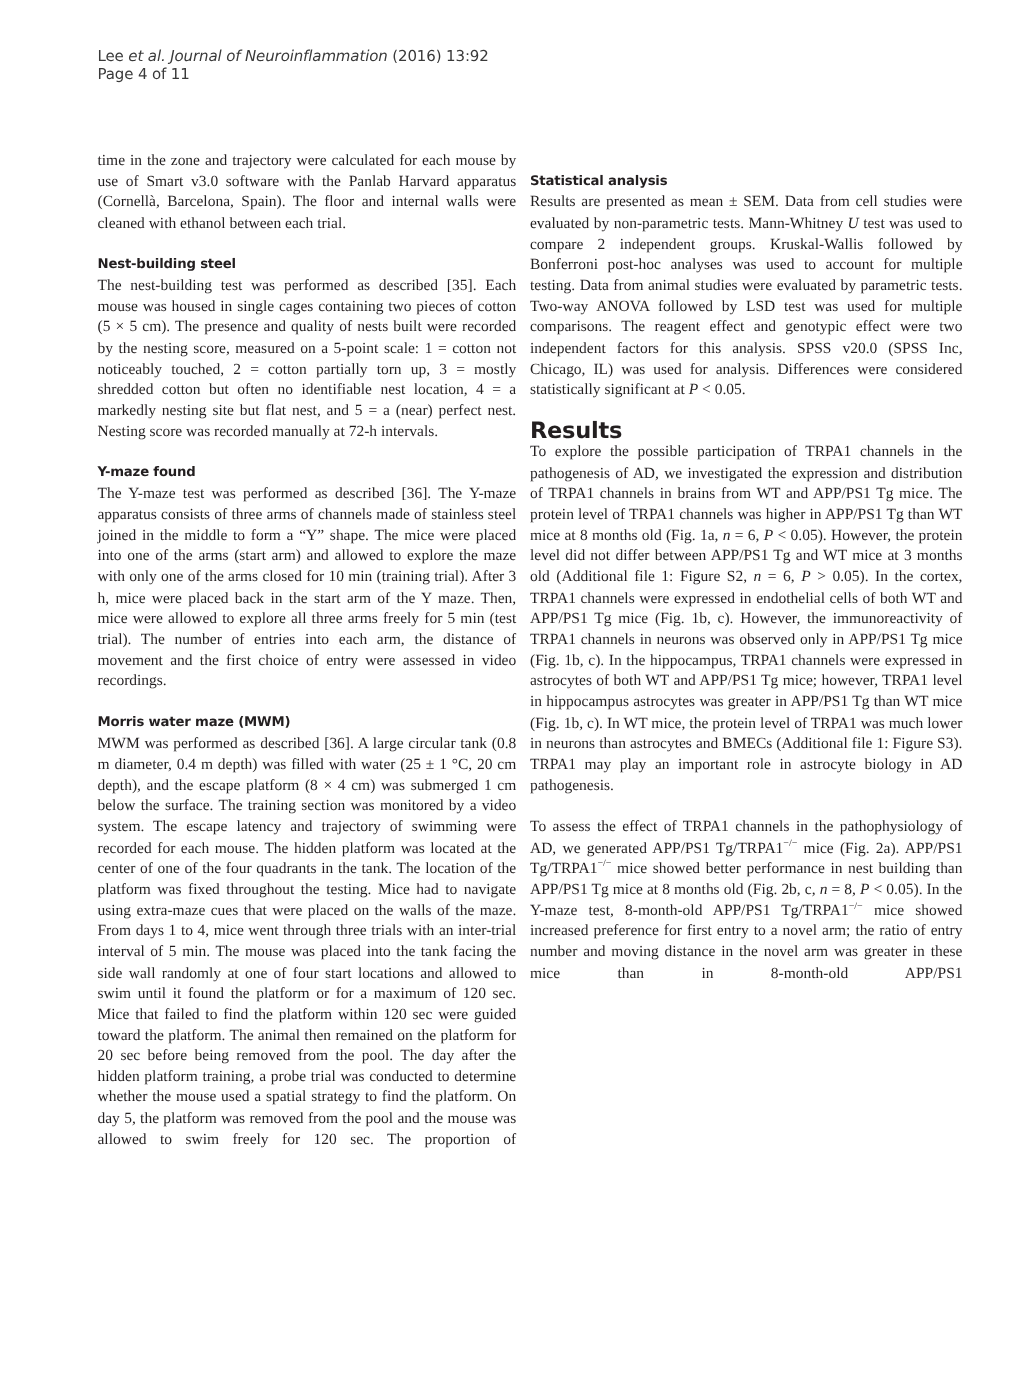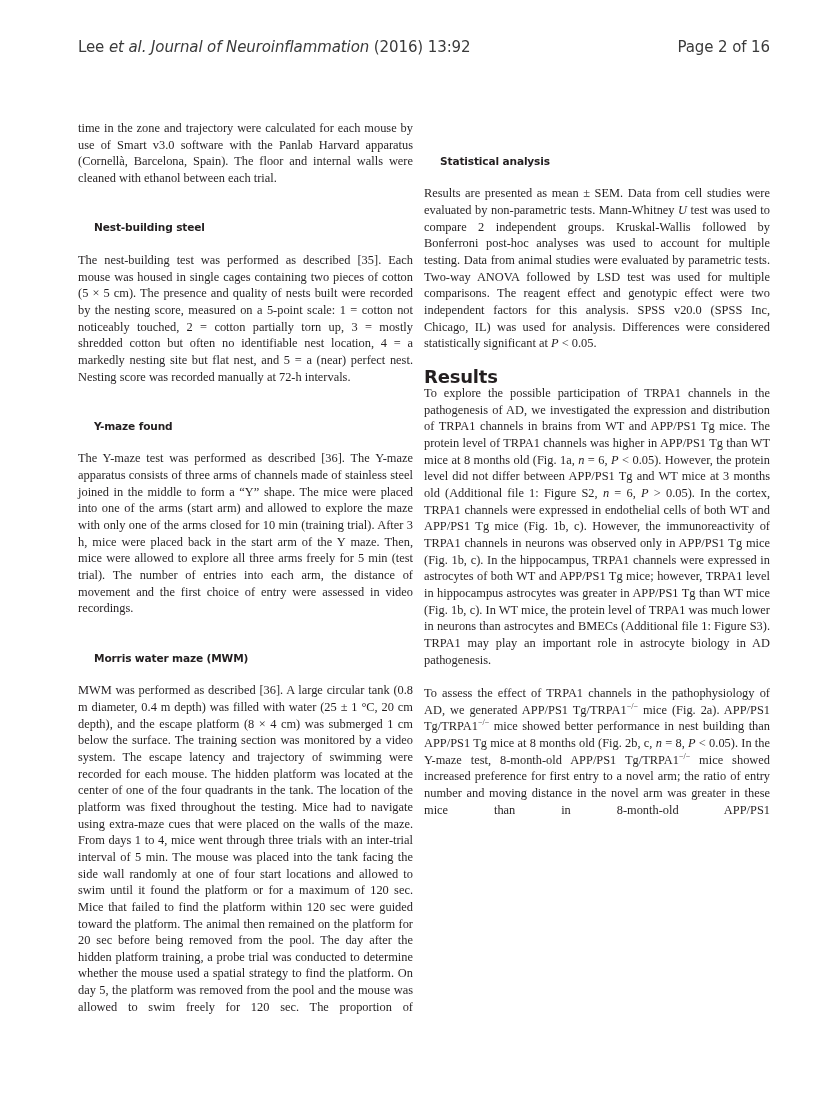--- a/index.html
+++ b/index.html
@@ -4,37 +4,37 @@
 <style>
   html, body { margin: 0; padding: 0; background: #ffffff; }
   body {
     width: 827px; height: 1099px; position: relative; overflow: hidden;
     font-family: "Liberation Serif", "DejaVu Serif", serif;
     color: #231f20;
   }
   .running-head {
     position: absolute; top: 38px; left: 78px; right: 57px;
     font-family: "DejaVu Sans", "Liberation Sans", sans-serif;
-    font-size: 15px; color: #3a3a3a; letter-spacing: -0.1px;
-    display: flex; justify-content: space-between;
+    font-size: 12px; color: #3a3a3a; letter-spacing: -0.1px;
+    display: flex; justify-content: space-between; flex-direction: column;
   }
   .running-head .journal { font-style: italic; }
   .col {
     position: absolute; top: 120px;
     font-size: 12.4px; line-height: 16.65px;
     text-align: justify; hyphens: manual;
   }
   .col.left { left: 78px; width: 335px; }
   .col.right { left: 424px; width: 346px; }
   .col p { margin: 0; }
   .gap { height: 16.65px; }
   h3.sec {
     font-family: "DejaVu Sans", "Liberation Sans", sans-serif;
     font-weight: bold; font-size: 10.6px; line-height: 16.65px;
-    margin: 16px; letter-spacing: -0.15px; color: #231f20;
+    margin: 0; letter-spacing: -0.15px; color: #231f20;
   }
   h2.major {
     font-family: "DejaVu Sans", "Liberation Sans", sans-serif;
     font-weight: bold; font-size: 18px; line-height: 16.65px;
     margin: 0; letter-spacing: -0.2px; color: #231f20;
   }
   h3.sub {
     font-family: "DejaVu Sans", "Liberation Sans", sans-serif;
     font-weight: bold; font-size: 10.6px; line-height: 16.65px;
     margin: 0; text-align: left; letter-spacing: -0.15px;
@@ -44,21 +44,21 @@
 </head>
 <body>
 
 <div class="running-head">
   <span>
     <span>Lee</span>
     <i>et al.</i>
     <span class="journal">Journal of Neuroinflammation</span>
     <span>(2016) 13:92</span>
   </span>
-  <span>Page 2 of 16</span>
+  <span>Page 4 of 11</span>
 </div>
 
 <div class="col left">
   <p class="last-line">time in the zone and trajectory were calculated for each mouse by use of Smart v3.0 software with the Panlab Harvard apparatus (Cornellà, Barcelona, Spain). The floor and internal walls were cleaned with ethanol between each trial.</p>
   <div class="gap"></div>
 
   <h3 class="sec">Nest-building steel</h3>
   <p class="last-line">The nest-building test was performed as described [35]. Each mouse was housed in single cages containing two pieces of cotton (5 × 5 cm). The presence and quality of nests built were recorded by the nesting score, measured on a 5-point scale: 1 = cotton not noticeably touched, 2 = cotton partially torn up, 3 = mostly shredded cotton but often no identifiable nest location, 4 = a markedly nesting site but flat nest, and 5 = a (near) perfect nest. Nesting score was recorded manually at 72-h intervals.</p>
   <div class="gap"></div>
 

